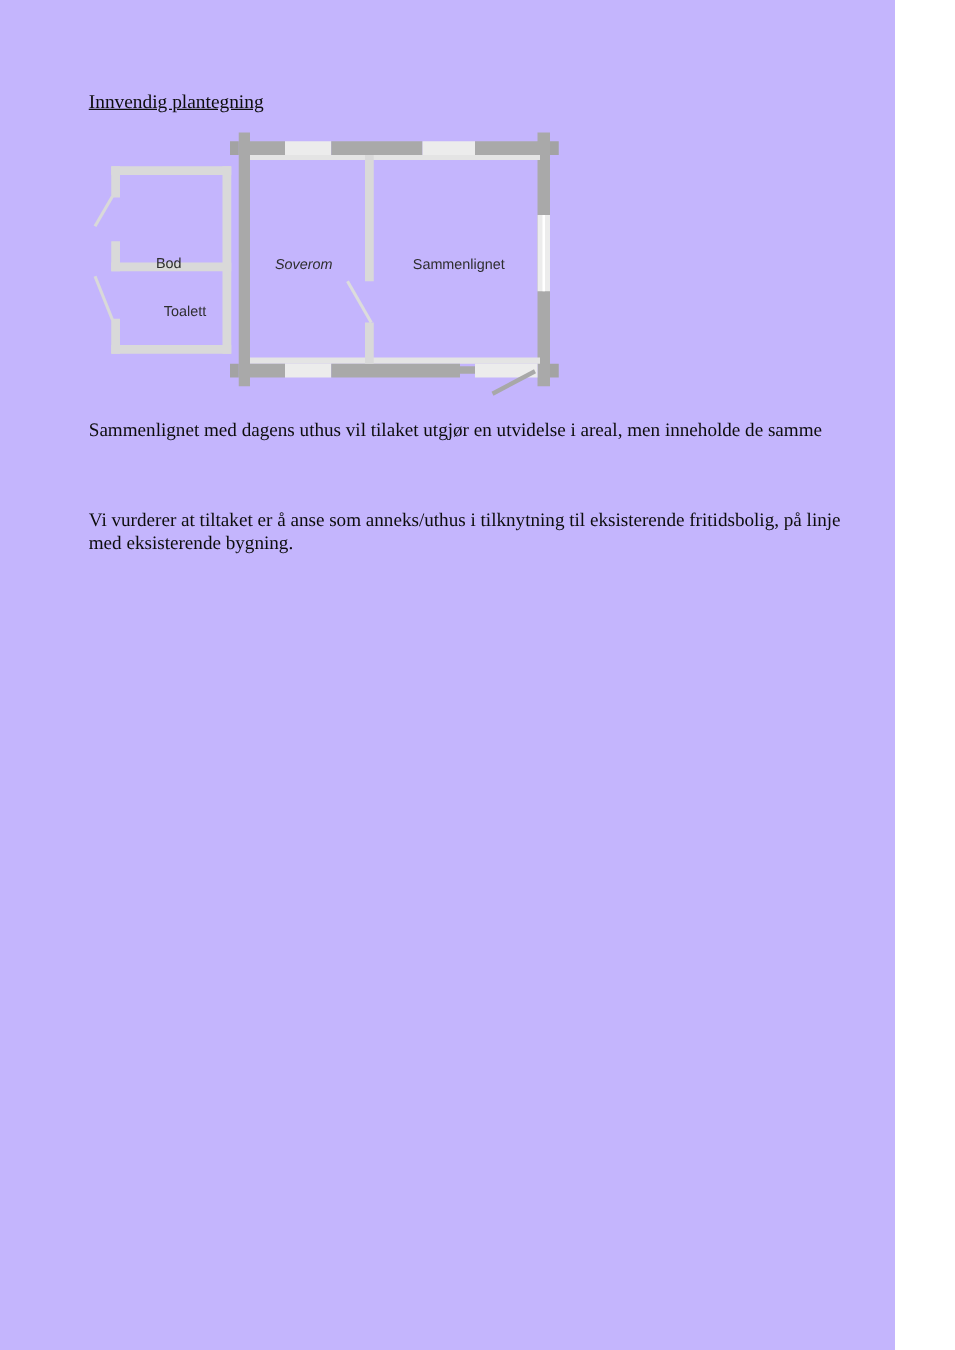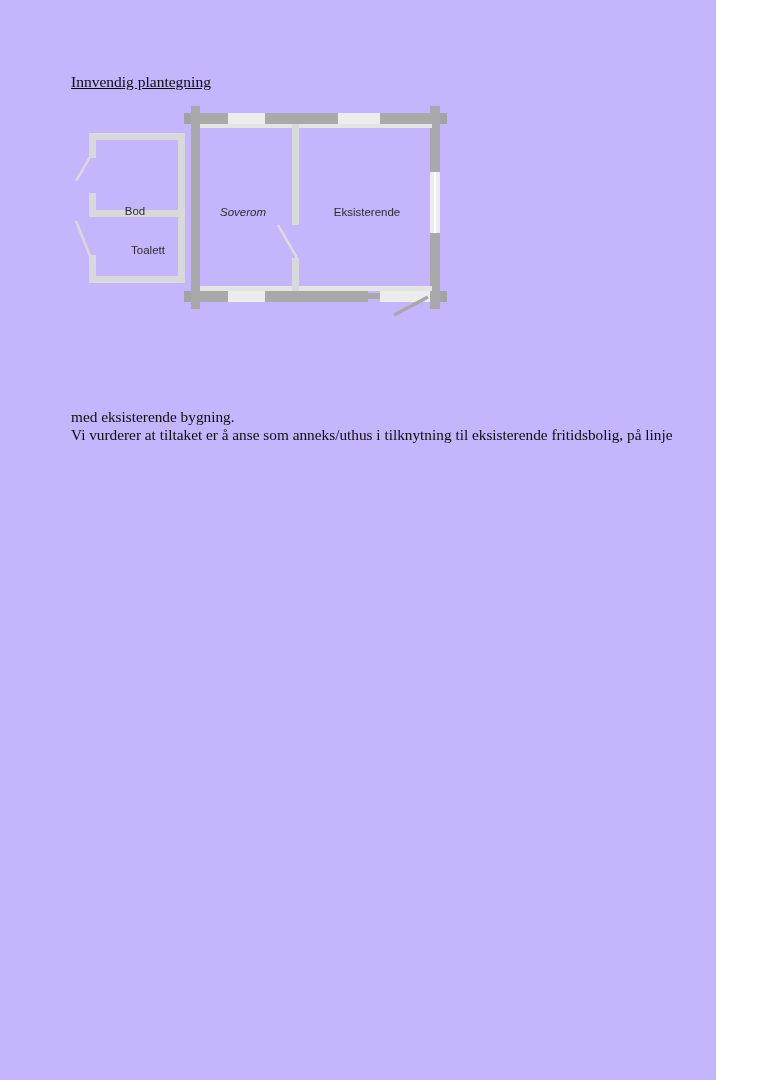--- a/index.html
+++ b/index.html
@@ -98,24 +98,25 @@
     <svg class="doors-svg" viewBox="0 0 764 332">
       <line x1="90" y1="157" x2="76" y2="181" stroke="#d9d9d9" stroke-width="2.5"></line>
       <line x1="76" y1="221" x2="90" y2="256" stroke="#d9d9d9" stroke-width="2.5"></line>
       <line x1="278" y1="225" x2="297" y2="258" stroke="#dcdcdc" stroke-width="2.5"></line>
       <line x1="428" y1="297" x2="394" y2="315" stroke="#a8a8a8" stroke-width="3.5"></line>
     </svg>
 
     <div class="room-label" style="left:135px; top:179px;margin-top:32px;">Bod</div>
     <div class="room-label" style="left:148px; top:250px;">Toalett</div>
     <div class="room-label" style="left:243px; top:212px;font-style:italic;">Soverom</div>
-    <div class="room-label" style="left:367px; top:212px;">Eksisterende</div>
+    <div class="room-label" style="left:367px; top:212px;">Sammenlignet</div>
   </div>
 
   <div class="para p1">
+    <div class="line">Sammenlignet med dagens uthus vil tilaket utgjør en utvidelse i areal, men inneholde de samme</div>
   </div>
 
   <div class="para p2">
+    <div class="line">Vi vurderer at tiltaket er å anse som anneks/uthus i tilknytning til eksisterende fritidsbolig, på linje</div>
     <div class="line">med eksisterende bygning.</div>
-    <div class="line">Vi vurderer at tiltaket er å anse som anneks/uthus i tilknytning til eksisterende fritidsbolig, på linje</div>
   </div>
 
 </div>
 
 </body></html>

